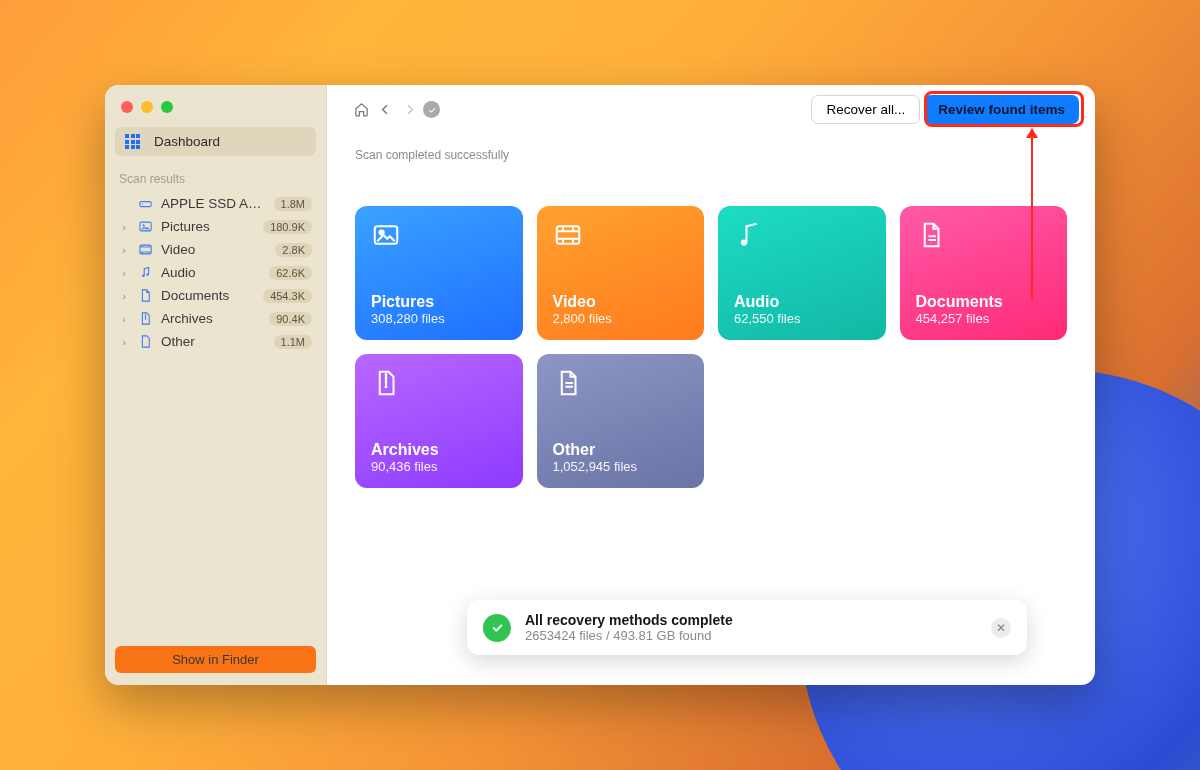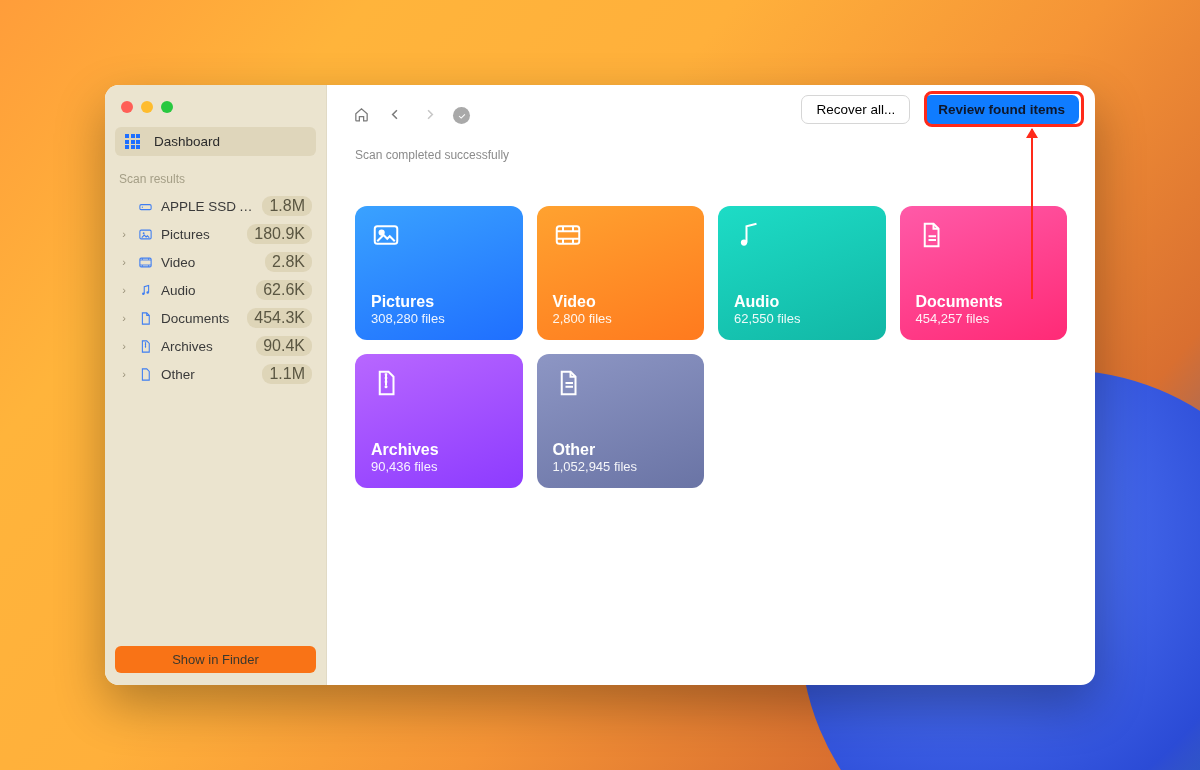--- a/index.html
+++ b/index.html
@@ -13,25 +13,25 @@
   .dot.red{background:#ff5f57;} .dot.yellow{background:#febc2e;} .dot.green{background:#28c840;}
   .dashboard { display:flex; align-items:center; gap:14px; background:#dfd6bb; border-radius:6px; padding:7px 10px; font-size:13.5px; color:#2b2b2b; }
   .dash-icon { display:grid; grid-template-columns:repeat(3,4px); grid-template-rows:repeat(3,4px); gap:1.5px; }
   .dash-icon span{background:#1f6fff;}
   .section-label { font-size:12px; color:#a49e86; margin:16px 4px 6px 4px; }
   .item { display:flex; align-items:center; gap:8px; padding:4px 4px 4px 4px; font-size:13.5px; color:#3a3a3a; border-radius:5px; cursor:pointer; position:relative; }
   .item .chev { width:10px; color:#9a927a; font-size:11px; text-align:center; }
   .item .ico { width:16px; display:flex; align-items:center; justify-content:center; color:#3e7df2; }
   .item .ico svg { width:15px; height:15px; }
   .item .lbl { flex:1; white-space:nowrap; overflow:hidden; text-overflow:ellipsis; }
-  .badge { background:#ded5b8; color:#5a5642; font-size:16px; padding:1px 7px; border-radius:9px; font-weight:500; }
+  .badge { background:#ded5b8; color:#5a5642; font-size:11px; padding:1px 7px; border-radius:9px; font-weight:500; }
   .sidebar-footer { margin-top:auto; }
   .finder-btn { width:100%; background:#f97316; border:none; border-radius:6px; padding:6px 0; font-size:13px; color:#3b382e; cursor:pointer; }
   .main { flex:1; display:flex; flex-direction:column; position:relative; }
-  .toolbar { display:flex; align-items:flex-end; gap:14px; padding:10px 16px 6px 24px; }
+  .toolbar { display:flex; align-items:center; gap:4px; padding:10px 16px 6px 24px; }
   .tbtn { color:#7b7b7b; display:flex; align-items:center; justify-content:center; width:20px; height:20px; }
   .tbtn svg{width:17px;height:17px;}
   .tbtn.disabled{color:#c7c7c7;}
   .check-circ{width:17px;height:17px;border-radius:50%;background:#a9a9a9;display:flex;align-items:center;justify-content:center;}
   .check-circ svg{width:10px;height:10px;stroke:#fff;stroke-width:2.5;fill:none;}
   .toolbar .spacer{flex:1;}
   .recover-btn{background:#fff;border:1px solid #d6d6d6;border-radius:7px;padding:6px 14px;font-size:13.5px;cursor:pointer;}
   .review-btn{background:#0f7cff;color:#0f172a;border:none;border-radius:7px;padding:7px 14px;font-size:13.5px;font-weight:700;cursor:pointer;position:relative;}
   .review-highlight{position:absolute; border:3px solid #ff2a1a; border-radius:8px; pointer-events:none;}
   .arrow-up{position:absolute; width:2px; background:#ff2a1a;}
@@ -267,17 +267,29 @@
                 <path d="M10 12h6M10 15h6"></path>
               </svg></div>
           <div>
               <div class="ctitle">Other</div>
               <div class="csub">1,052,945 files</div>
             </div>
         </div>
       </div>
     </div>
 
+    <div class="toast">
+      <div class="ok">
+          <svg viewBox="0 0 24 24">
+            <path d="M5 12l5 5L19 8"></path>
+          </svg>
+        </div>
+      <div>
+        <div class="tt">All recovery methods complete</div>
+        <div class="ts">2653424 files / 493.81 GB found</div>
+      </div>
+      <div class="close">✕</div>
+    </div>
 
     <div class="review-highlight" style="top:6px; right:11px; width:160px; height:36px;"></div>
     <div class="arrow-up" style="top:44px; right:62px; height:170px;"></div>
   </div>
 </div>
 
 </body></html>

